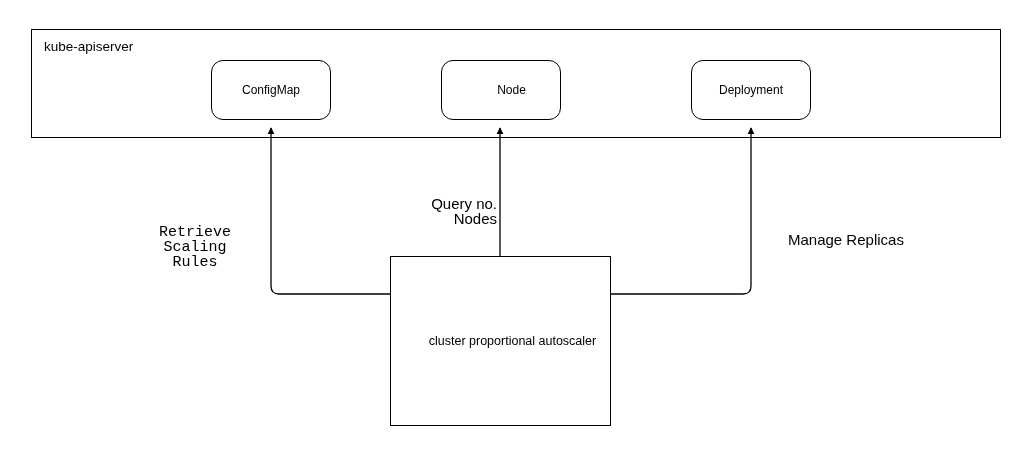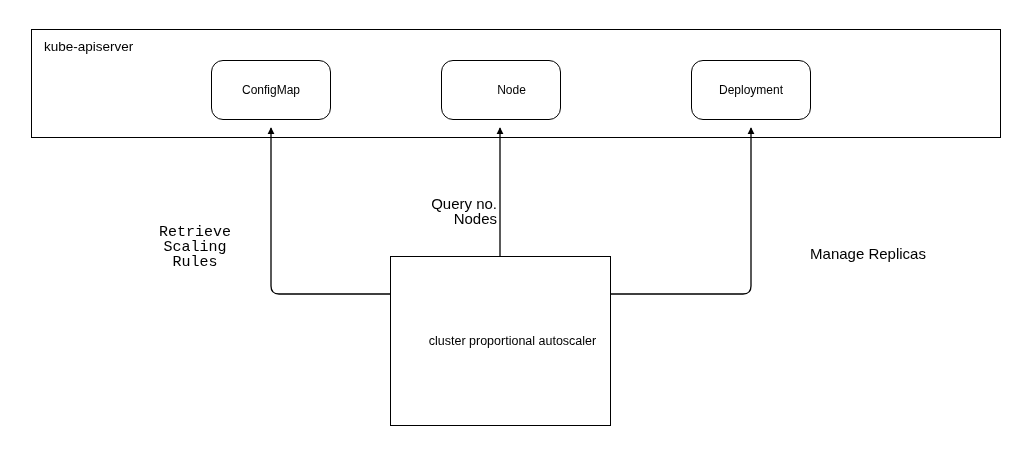--- a/index.html
+++ b/index.html
@@ -112,23 +112,23 @@
     font-family: Liberation Mono, monospace;
   }
   #label-query {
     left: 397px;
     top: 196px;
     width: 100px;
     text-align: right;
   }
   #label-manage {
     left: 759px;
-    top: 246px;
+    top: 232px;
     width: 160px;
-    text-align: center;
+    text-align: left;
     padding-left: 29px;
   }
 </style>
 </head>
 <body>
 
 <div id="canvas">
 
   <svg id="wires" viewBox="0 0 1031 456" width="1031" height="456" aria-hidden="true">
     <defs>

